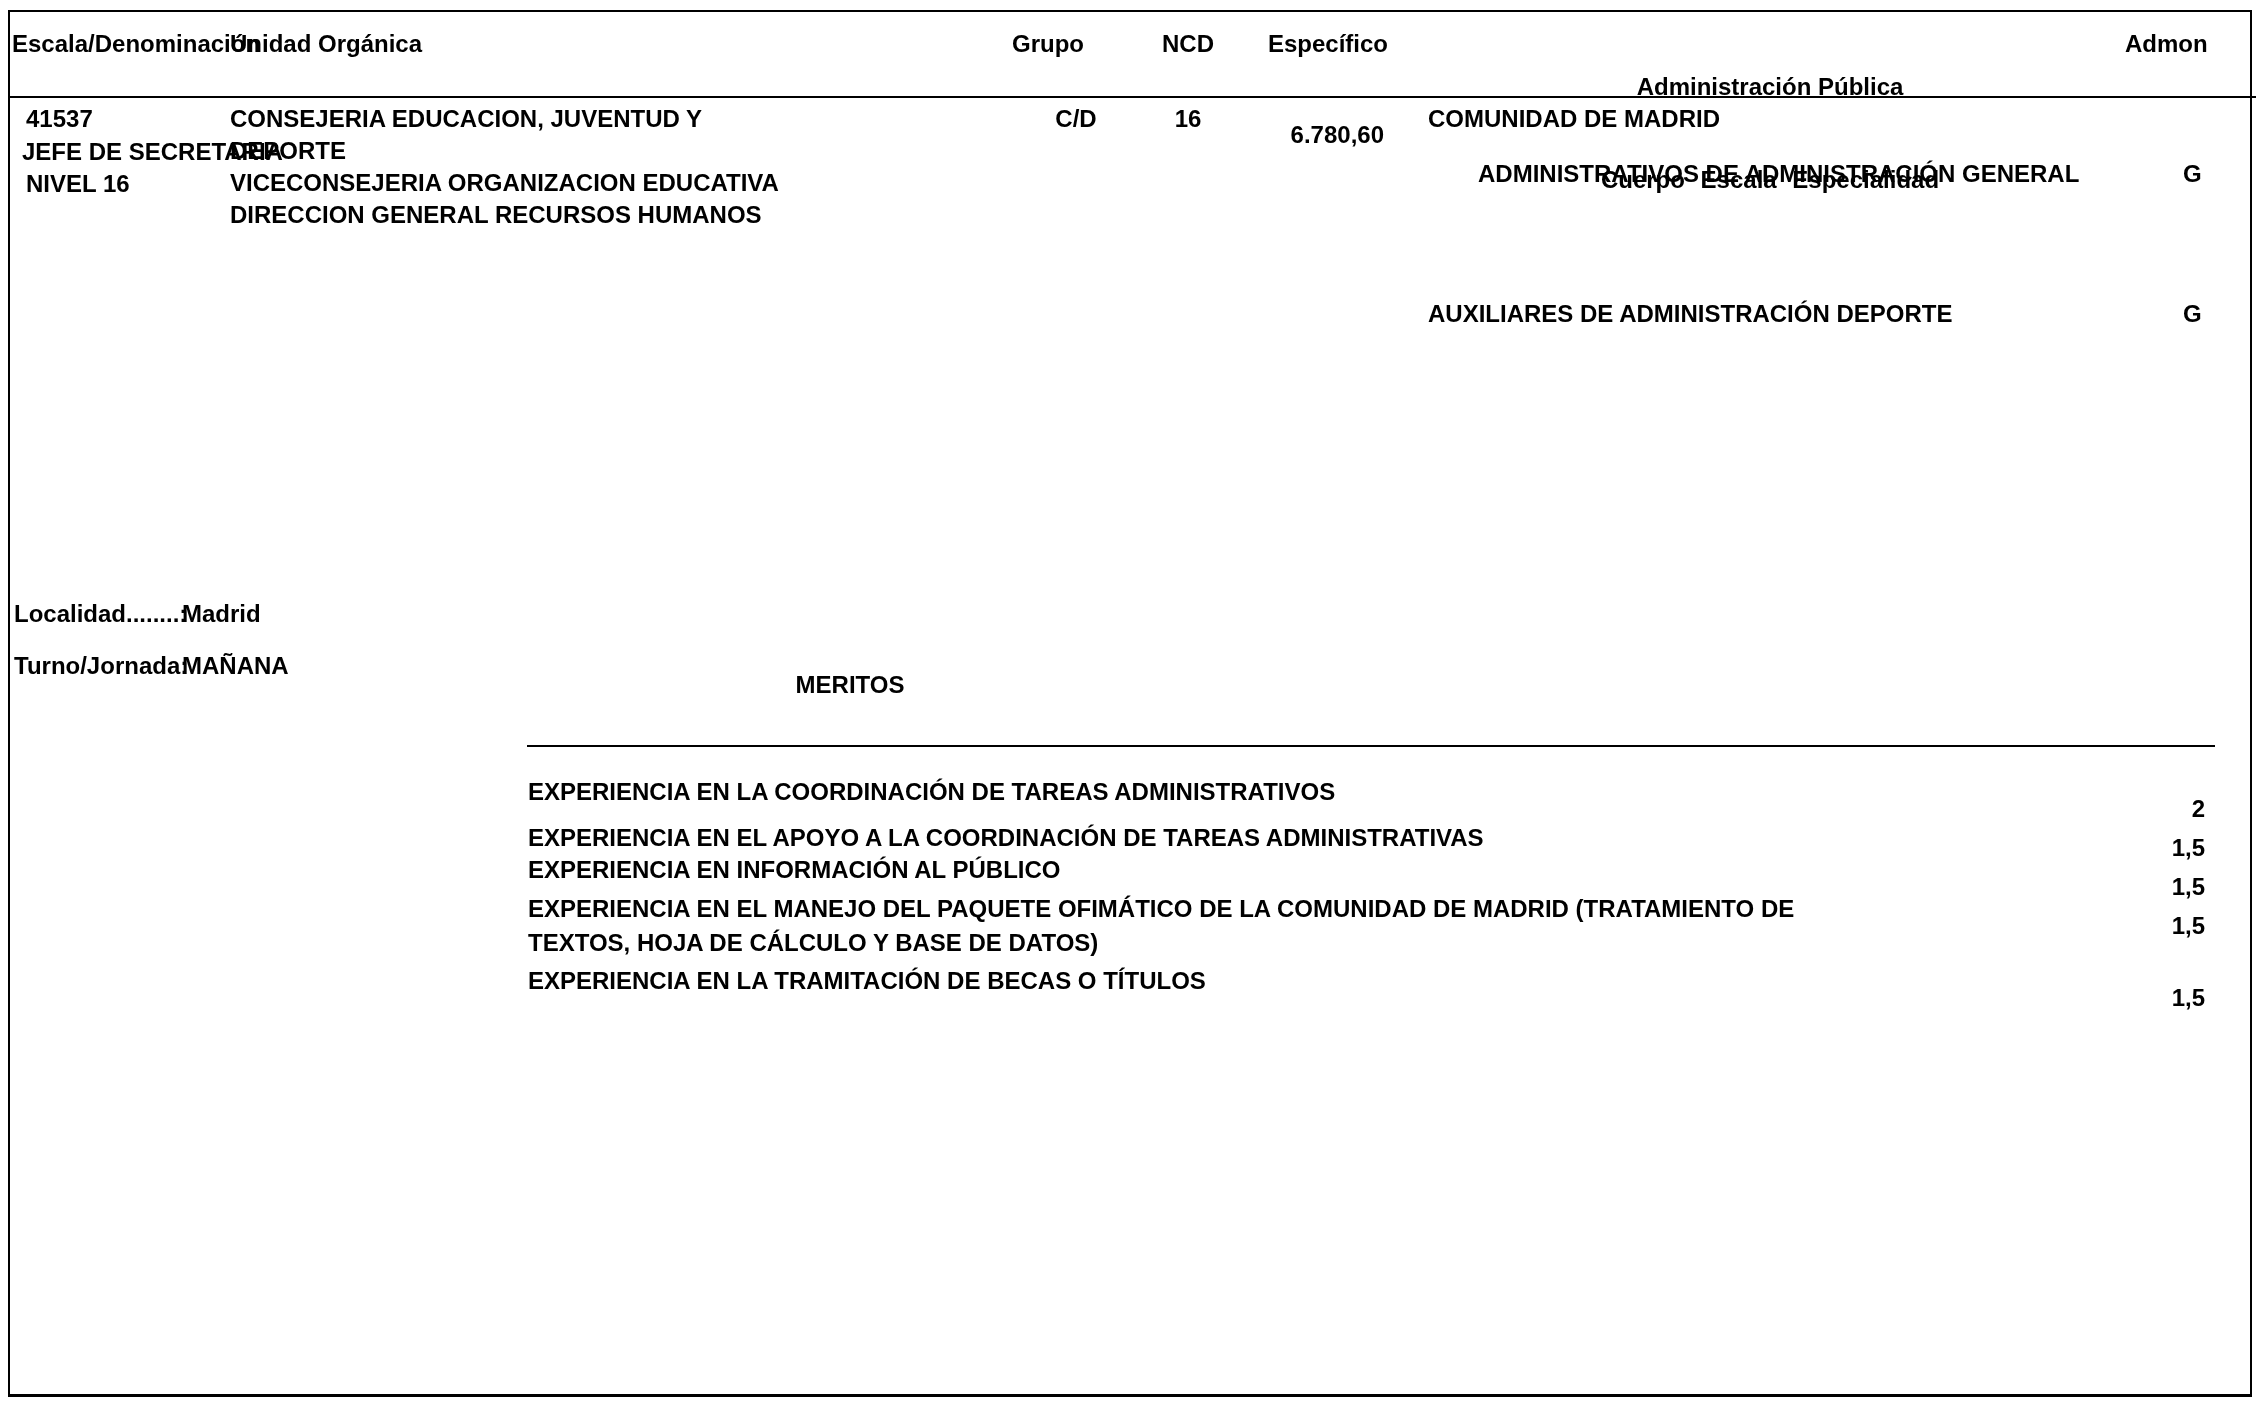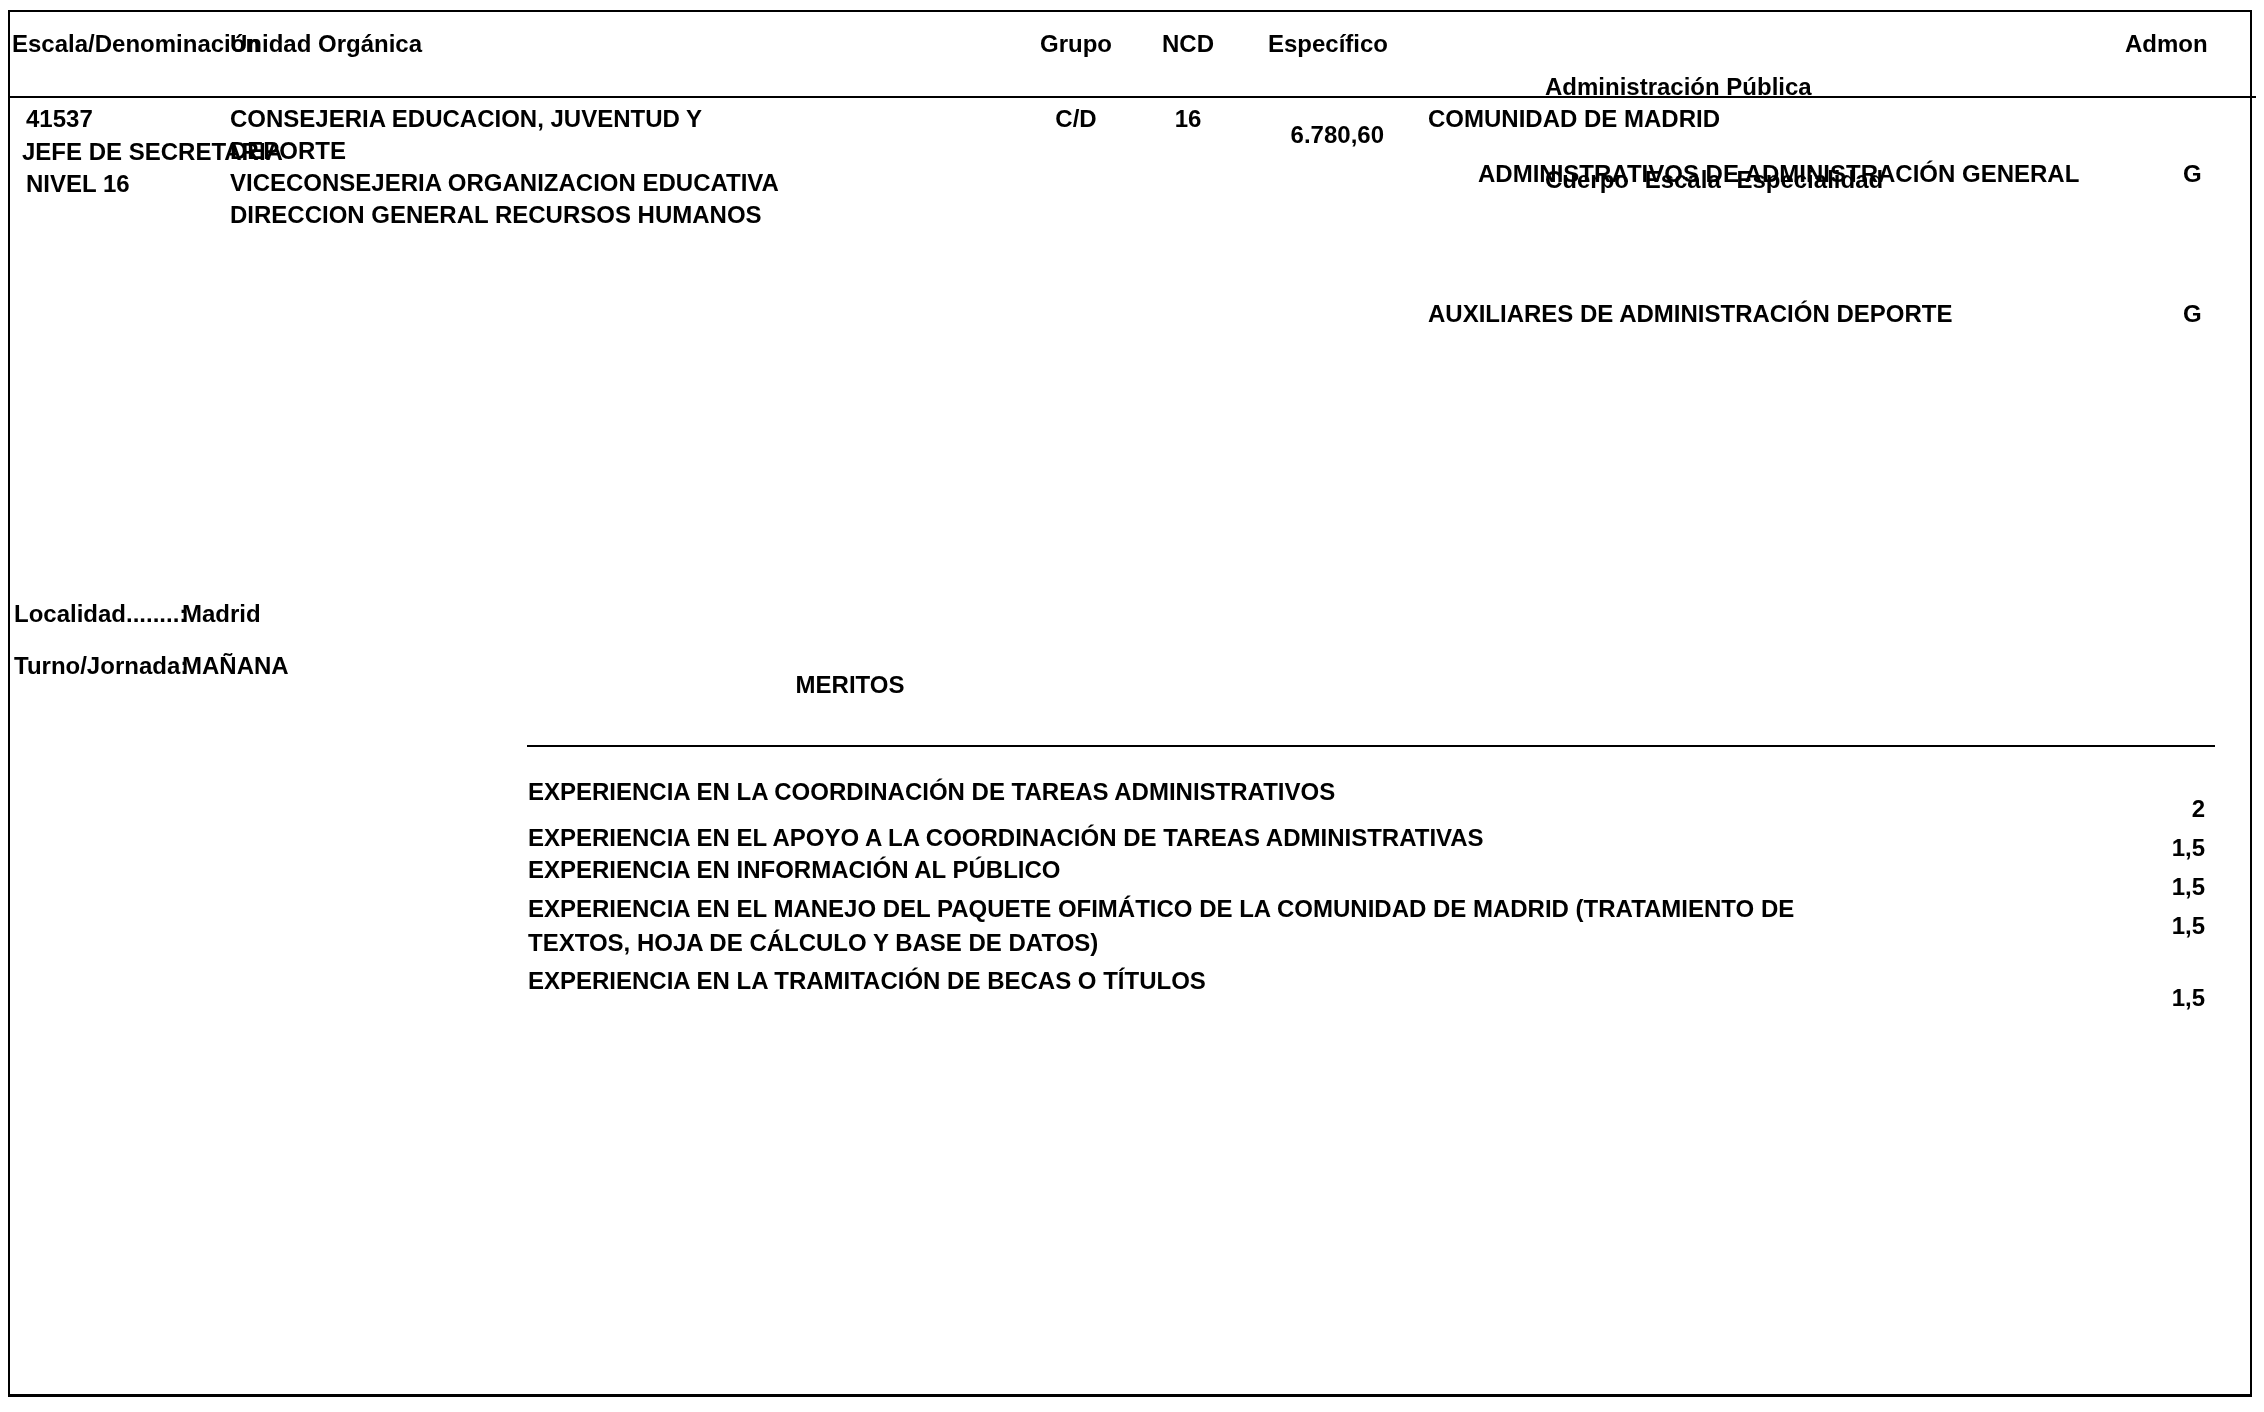--- a/index.html
+++ b/index.html
@@ -9,32 +9,32 @@
     font-weight:700;color:#000000;
   }
   .t{position:absolute;font-size:24px;line-height:1;white-space:pre;}
   .ctr{text-align:center;}
   .rt{text-align:right;margin-top:16px;}
   .page-border{
     position:absolute;left:8px;top:10px;width:2244px;height:1387px;
     border:2px solid #000000;border-bottom-width:3px;box-sizing:border-box;
   }
   .hline{position:absolute;background:#000000;}
-  .hdr2{position:absolute;font-size:24px;line-height:31px;text-align:left;white-space:pre;}
+  .hdr2{position:absolute;font-size:24px;line-height:31px;text-align:center;white-space:pre;}
   .ws{word-spacing:9px;}
 </style>
 </head>
 <body>
 
 <div class="page-border"></div>
 <div class="hline" style="left:8px;top:96px;width:2248px;height:2px;"></div>
 
 <div class="t" style="left:12px;top:32px;">Escala/Denominación</div>
 <div class="t" style="left:230px;top:32px;">Unidad Orgánica</div>
-<div class="t ctr" style="left:1030px;width:92px;top:32px;">Grupo</div>
+<div class="t ctr" style="left:1002px;width:92px;top:32px;">Grupo</div>
 <div class="t ctr" style="left:1150px;width:76px;top:32px;">NCD</div>
 <div class="t ctr" style="left:1258px;width:140px;top:32px;">Específico</div>
 <div class="hdr2" style="left:1545px;width:450px;top:9px;">
   <div>Administración Pública</div>
   <div class="ws">Cuerpo Escala Especialidad</div>
 </div>
 <div class="t" style="left:2125px;top:32px;">Admon</div>
 
 <div class="t" style="left:26px;top:107px;">41537</div>
 <div class="t" style="left:22px;top:140px;">JEFE DE SECRETARIA</div>

